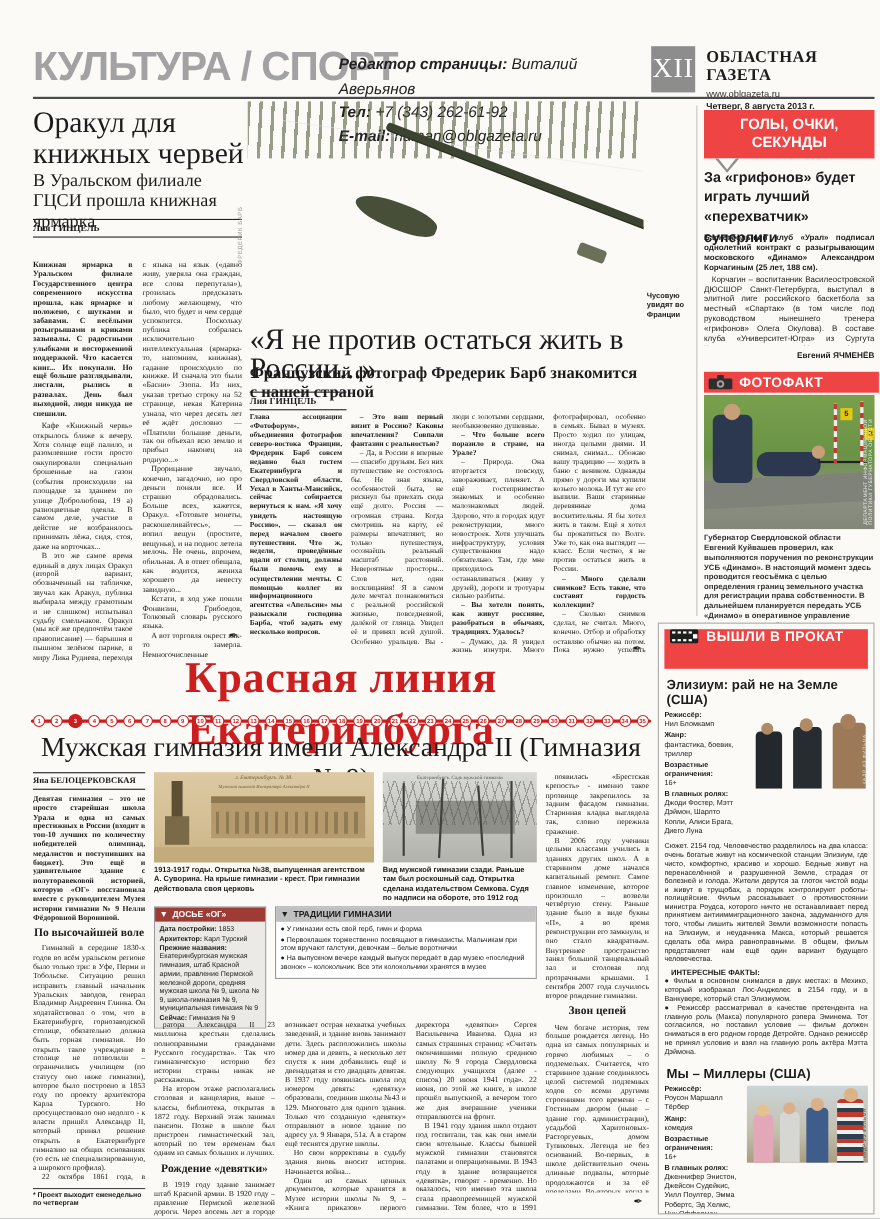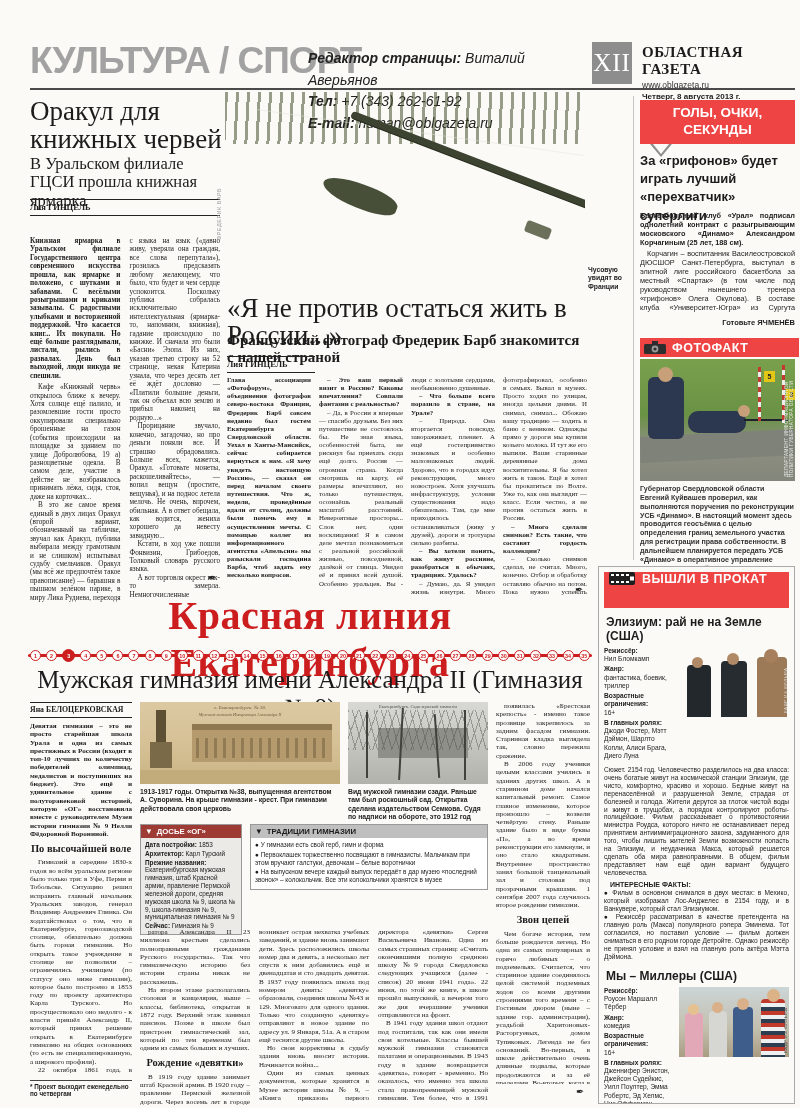--- a/index.html
+++ b/index.html
@@ -207,21 +207,21 @@
 
   <div class="abs graybox goals-box" style="left:640px;top:100px;width:155px;height:44px;">ГОЛЫ, ОЧКИ,
 СЕКУНДЫ</div>
   <div class="abs notch-outer" style="left:650px;top:144px;"></div>
   <div class="abs notch-inner" style="left:653px;top:144px;"></div>
   <div class="abs sp-title" style="left:640px;top:152px;width:155px;">За «грифонов» будет играть лучший «перехватчик» суперлиги</div>
   <div class="abs sp-body" style="left:640px;top:212px;width:155px;height:102px;">
       <p class="p-lead">Баскетбольный клуб «Урал» подписал однолетний контракт с разыгрывающим московского «Динамо» Александром Корчагиным (25 лет, 188 см).</p>
       <p class="p-plain">Корчагин – воспитанник Василеостровской ДЮСШОР Санкт-Петербурга, выступал в элитной лиге российского баскетбола за местный «Спартак» (в том числе под руководством нынешнего тренера «грифонов» Олега Окулова). В составе клуба «Университет-Югра» из Сургута Корчагин противостоял «Уралу» в финале плей-офф в 2012 году.</p>
     </div>
-  <div class="abs sp-byline" style="left:640px;top:318px;width:155px;">Готовьте ЯЧМЕНЁВ</div>
+  <div class="abs sp-byline" style="left:640px;top:318px;width:155px;">Евгений ЯЧМЕНЁВ</div>
 
   <div class="abs graybox ff-bar" style="left:640px;top:338px;width:155px;height:19px;">
     <svg width="22" height="13" viewBox="0 0 22 13">
         <rect x="0" y="3" width="22" height="10" rx="1.5" fill="#2e2e2e"></rect>
         <rect x="8" y="0" width="6" height="4" fill="#2e2e2e"></rect>
         <circle cx="11" cy="8" r="3.4" fill="#9b9b9b"></circle>
         <circle cx="11" cy="8" r="1.6" fill="#2e2e2e"></circle>
       </svg>
     <span class="bar-label">ФОТОФАКТ</span>
   </div>

